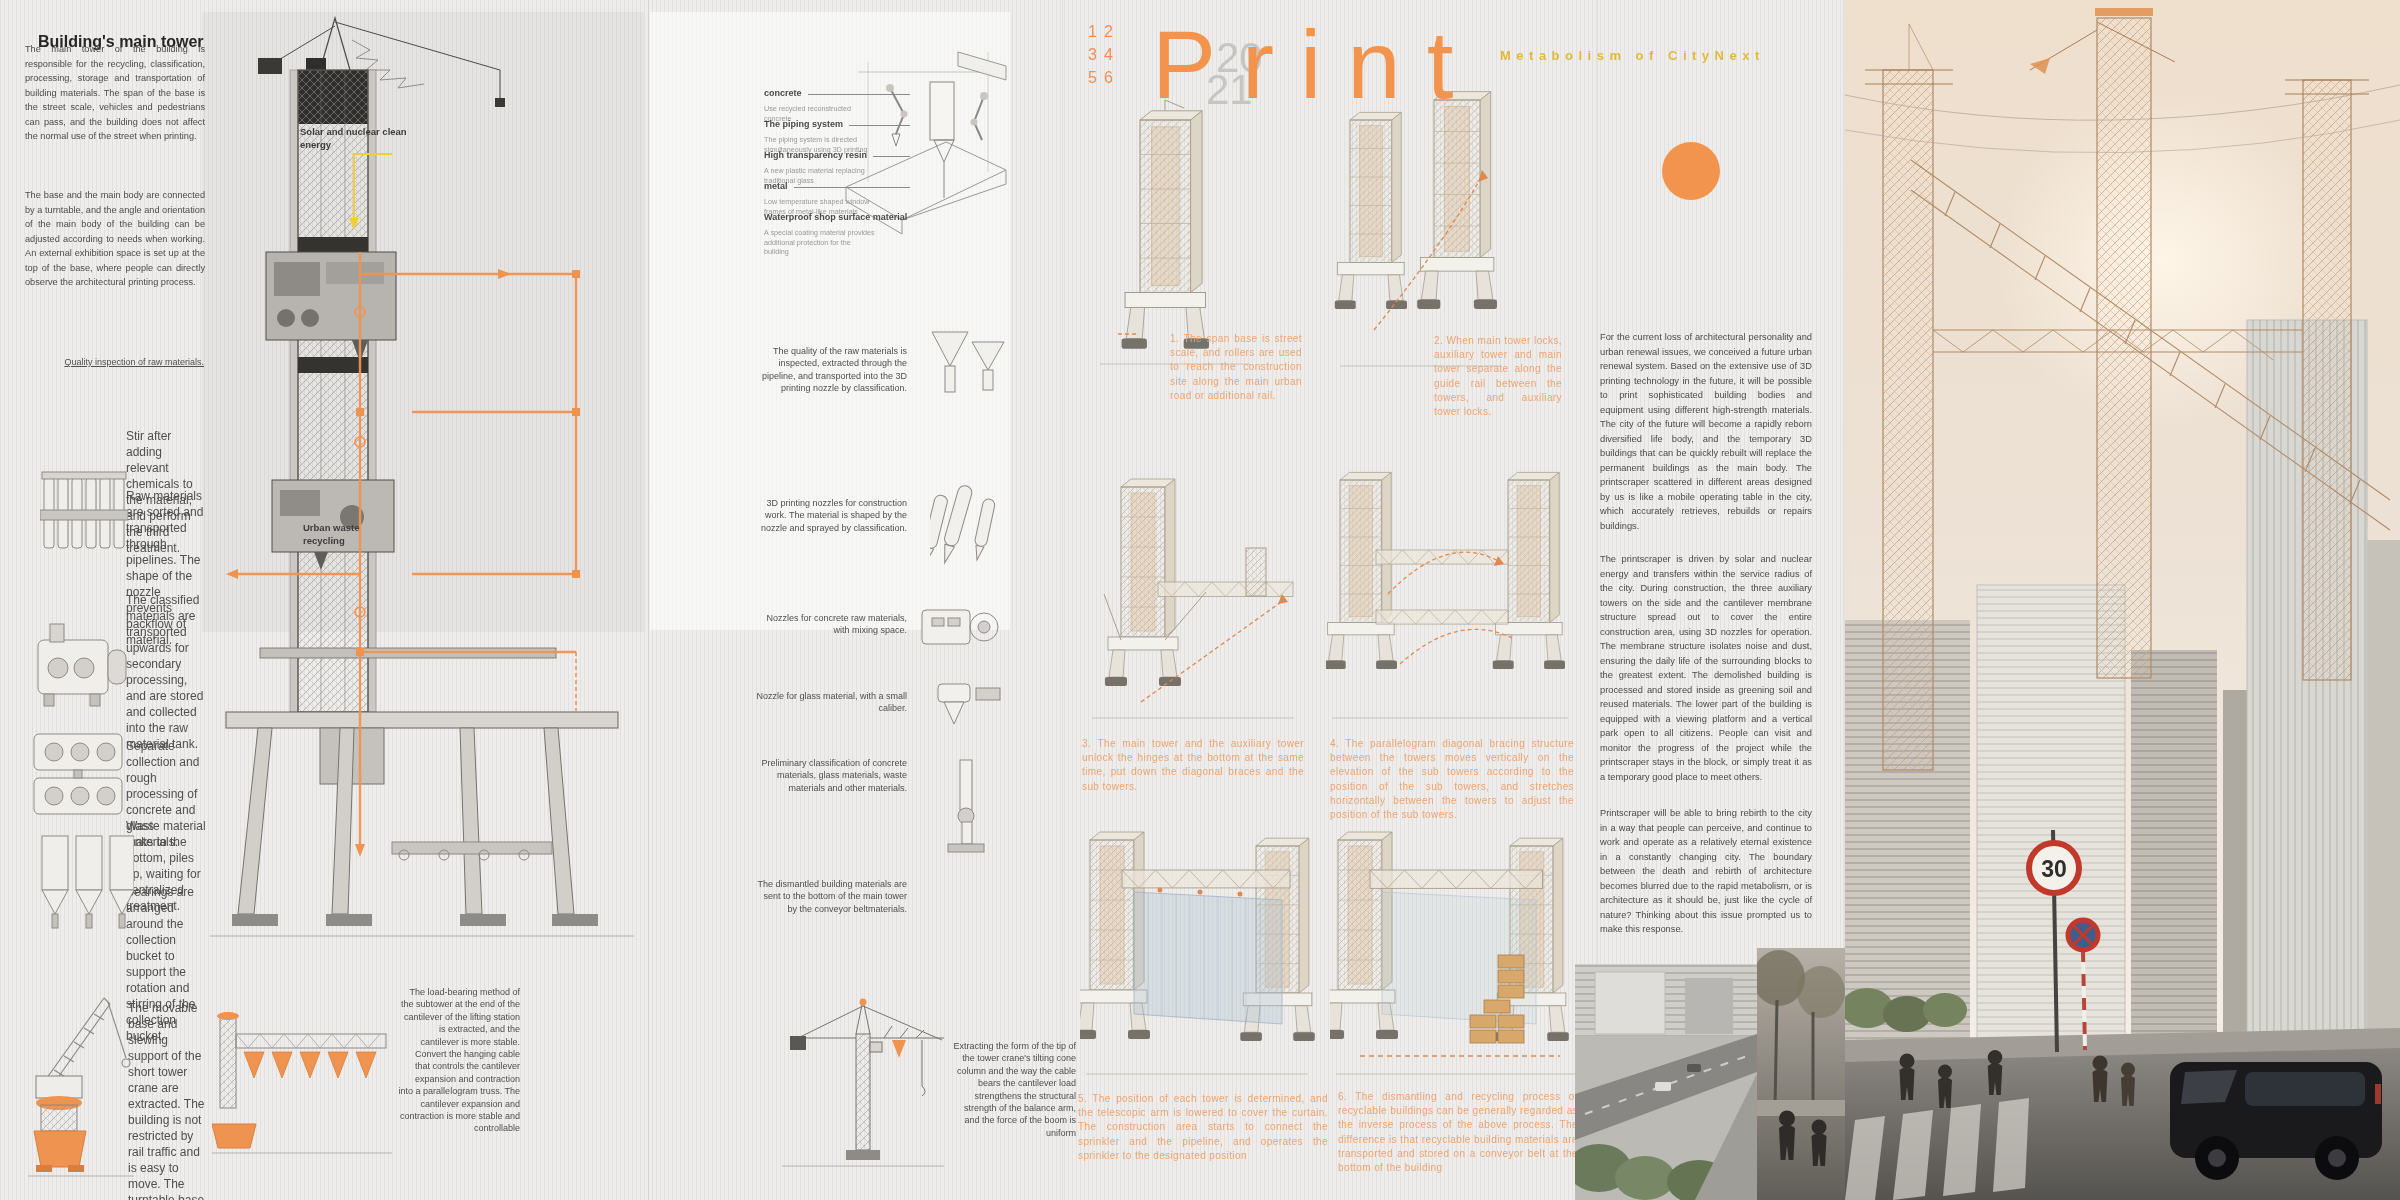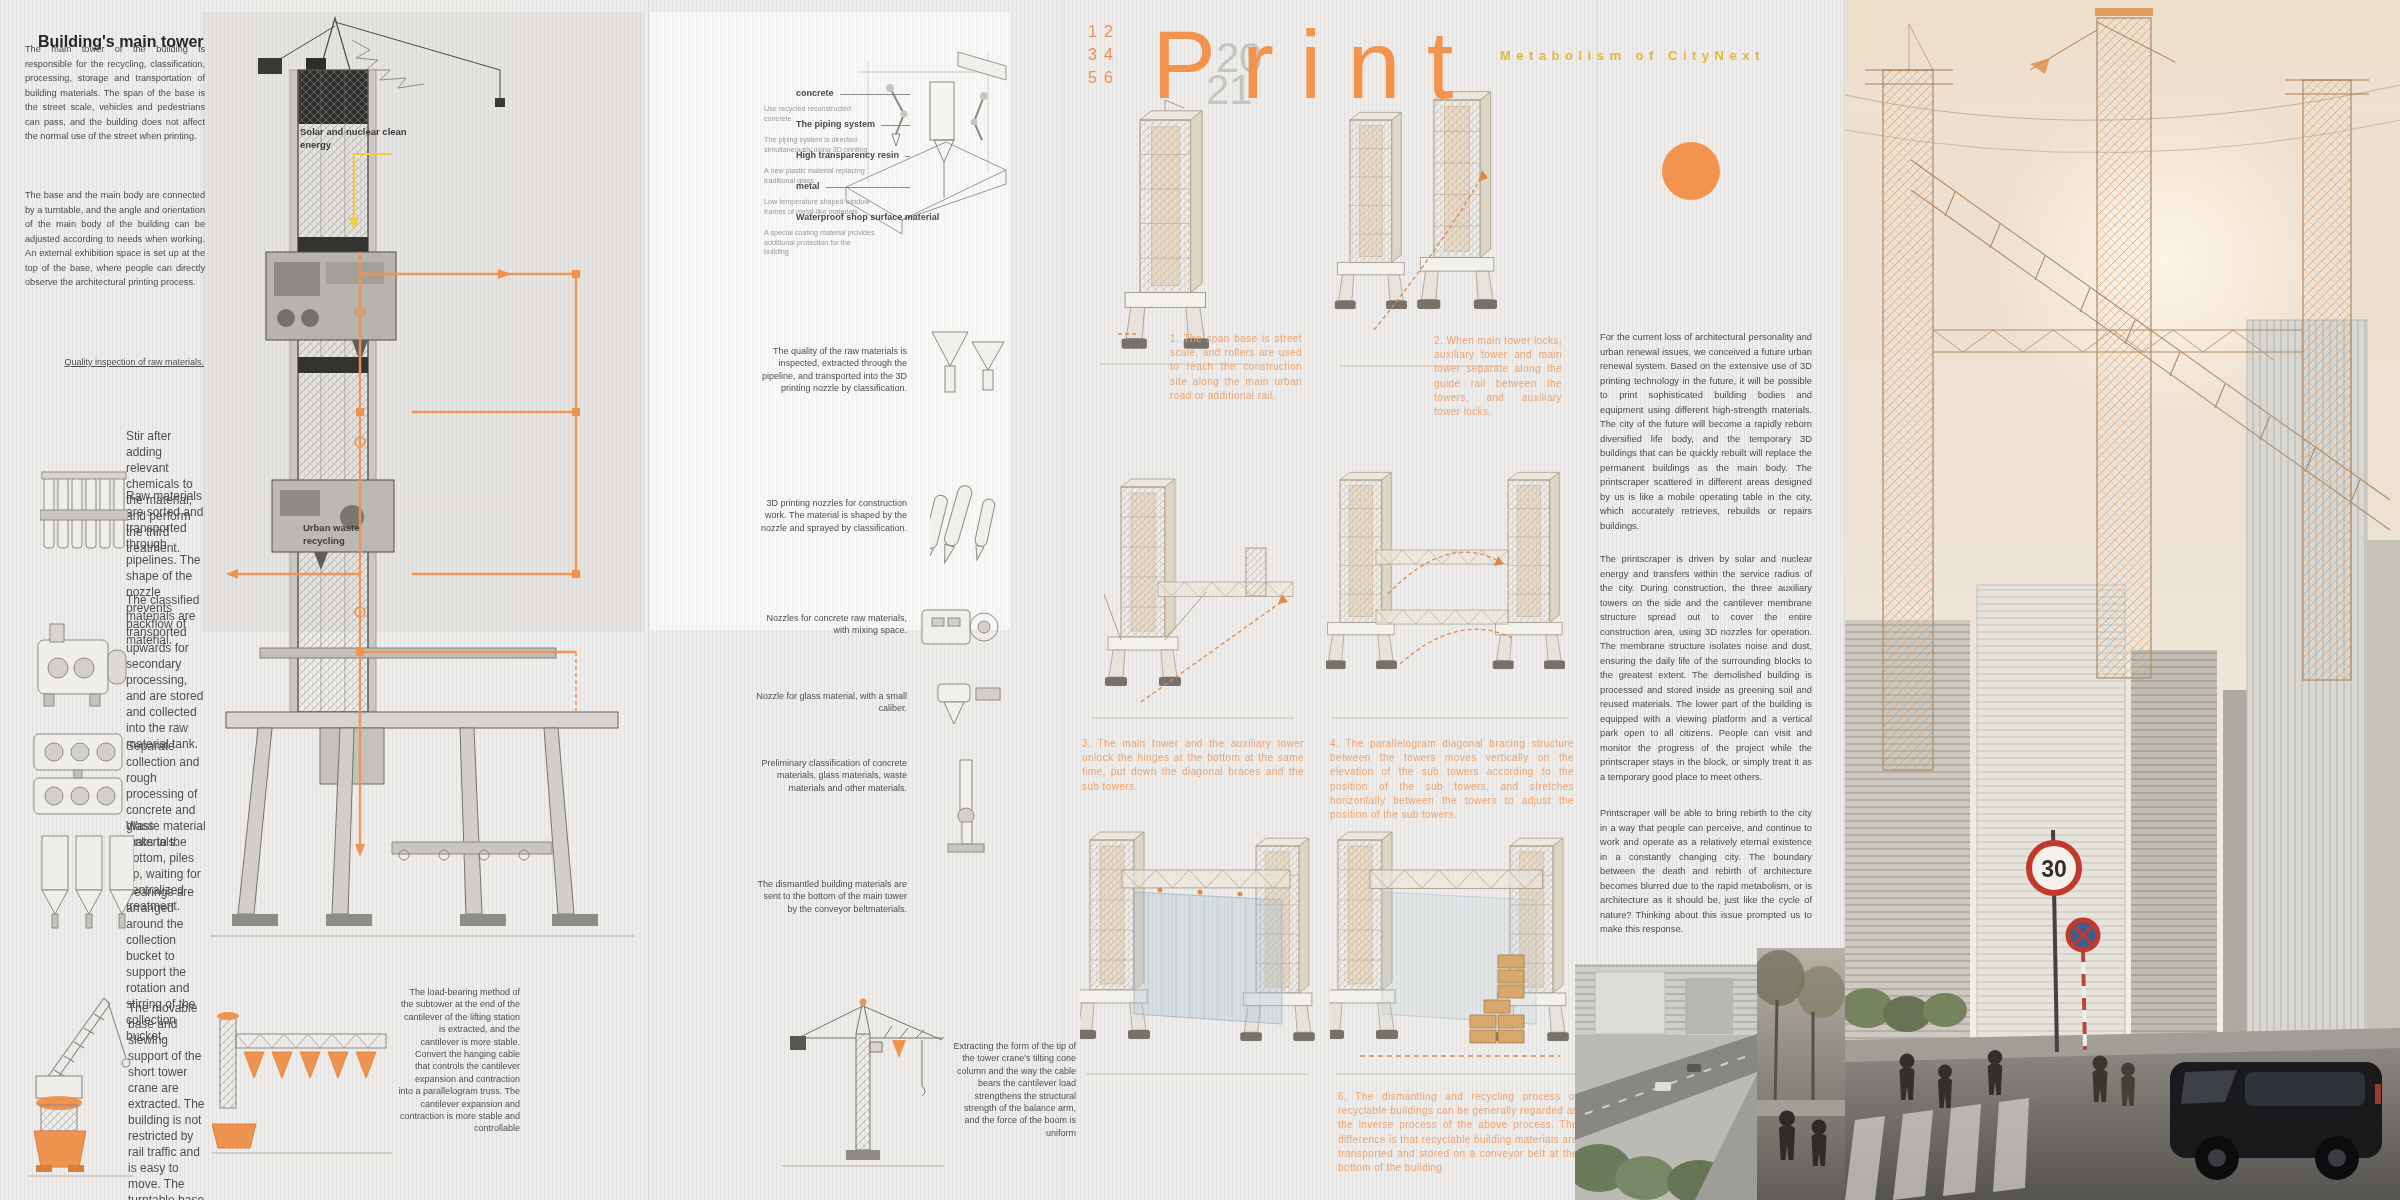--- a/index.html
+++ b/index.html
@@ -11,21 +11,21 @@
   .fold{width:1px;height:1200px;background:rgba(0,0,0,.05);}
   .panel{background:rgba(82,78,72,.055);}
   .panel-w{background:rgba(255,255,255,.55);}
   .left-h{font-size:16px;font-weight:700;color:#262626;margin:13px;}
   .body-text{font-size:9.2px;line-height:14.5px;text-align:justify;color:#4b4b4b;}
   .cap{font-size:9px;line-height:12.4px;color:#4f4f4f;text-align:right;}
   .cap-sm{font-size:12px;line-height:16px;color:#4f4f4f;}
   .cap-r{text-decoration:underline;}
   .lbl-b{font-size:9.5px;font-weight:700;color:#3c3c3c;line-height:12.5px;}
   .mat-line{display:flex;align-items:flex-end;}
-  .mat-title{font-size:9px;font-weight:700;color:#4a4a4a;white-space:nowrap;margin-left:32px;}
+  .mat-title{font-size:9px;font-weight:700;color:#4a4a4a;white-space:nowrap;}
   .leader{flex:1;border-bottom:1px solid #8a8a8a;margin:0 0 3px 6px;}
   .mat-desc{font-size:7.2px;line-height:9.6px;color:#999;margin-top:6px;width:112px;}
   .step-cap{font-size:10px;line-height:14.2px;letter-spacing:.4px;color:#eda36f;text-align:justify;}
   .title-row{display:flex;align-items:baseline;z-index:2;}
   .title-main{font-size:96px;letter-spacing:26px;color:#f2944d;}
   .title-tail{font-size:72px;letter-spacing:9px;color:#f2944d;}
   .subtitle{font-size:13px;letter-spacing:5.5px;color:#e2b93b;font-weight:700;z-index:3;}
   .idx{font-size:16px;letter-spacing:7px;color:#ef8f57;line-height:23px;}
   .year{font-size:42px;color:#c7c5c2;z-index:1;}
   .entry{font-size:21px;letter-spacing:7px;color:#ee7a35;font-weight:700;}
@@ -464,20 +464,21 @@
     <use href="#isoT" transform="translate(10,42)"></use>
     <use href="#isoT" transform="translate(176,48) scale(0.98)"></use>
     <use href="#isoB" transform="translate(42,72) scale(1.12)"></use>
     <polygon points="54,94 202,102 202,226 54,216" fill="rgba(168,190,208,0.32)" stroke="#9fb4c4" stroke-width="0.8"></polygon>
     <path d="M68 96 V218 M82 96 V219 M96 97 V220 M110 98 V221 M124 98 V222 M138 99 V223 M152 100 V224 M166 100 V224 M180 101 V225" stroke="rgba(150,173,192,0.5)" stroke-width="0.7"></path>
     <circle cx="80" cy="92" r="2.5" fill="#e0884e"></circle>
       <circle cx="120" cy="94" r="2.5" fill="#e0884e"></circle>
       <circle cx="160" cy="96" r="2.5" fill="#e0884e"></circle>
     <path d="M6 276 H228" stroke="#c9c3b8"></path>
   </svg>
+  <div class="abs step-cap" style="left:1078px;top:1092px;width:250px">5. The position of each tower is determined, and the telescopic arm is lowered to cover the curtain. The construction area starts to connect the sprinkler and the pipeline, and operates the sprinkler to the designated position</div>
 
   <svg class="abs" style="left:1330px;top:798px" width="252" height="288">
     <use href="#isoT" transform="translate(8,42)"></use>
     <use href="#isoT" transform="translate(180,48) scale(0.98)"></use>
     <use href="#isoB" transform="translate(40,72) scale(1.15)"></use>
     <polygon points="52,94 206,102 206,226 52,216" fill="rgba(168,190,208,0.16)" stroke="#b4c4d1" stroke-width="0.7"></polygon>
     <g fill="#d7a76c" stroke="#a97e49" stroke-width="0.8">
       <rect x="140" y="232" width="26" height="13"></rect>
         <rect x="168" y="232" width="26" height="13"></rect>
       <rect x="140" y="217" width="26" height="13"></rect>

